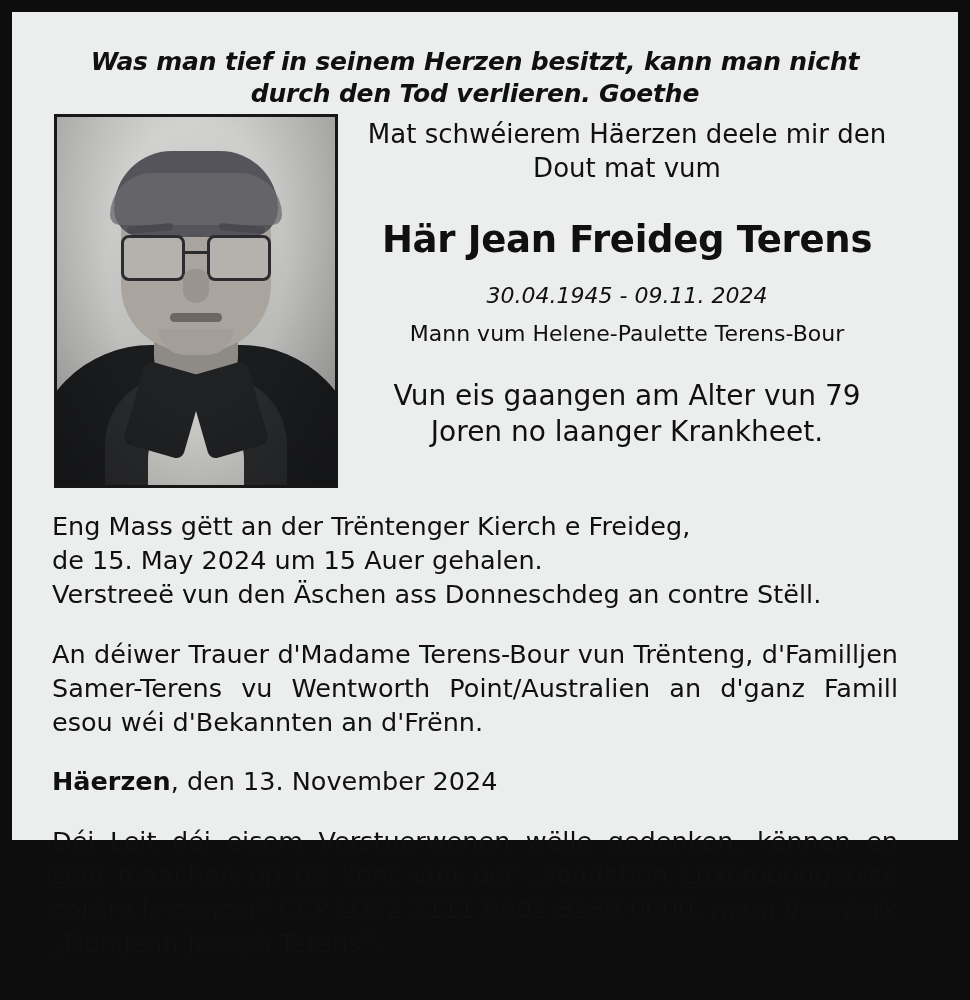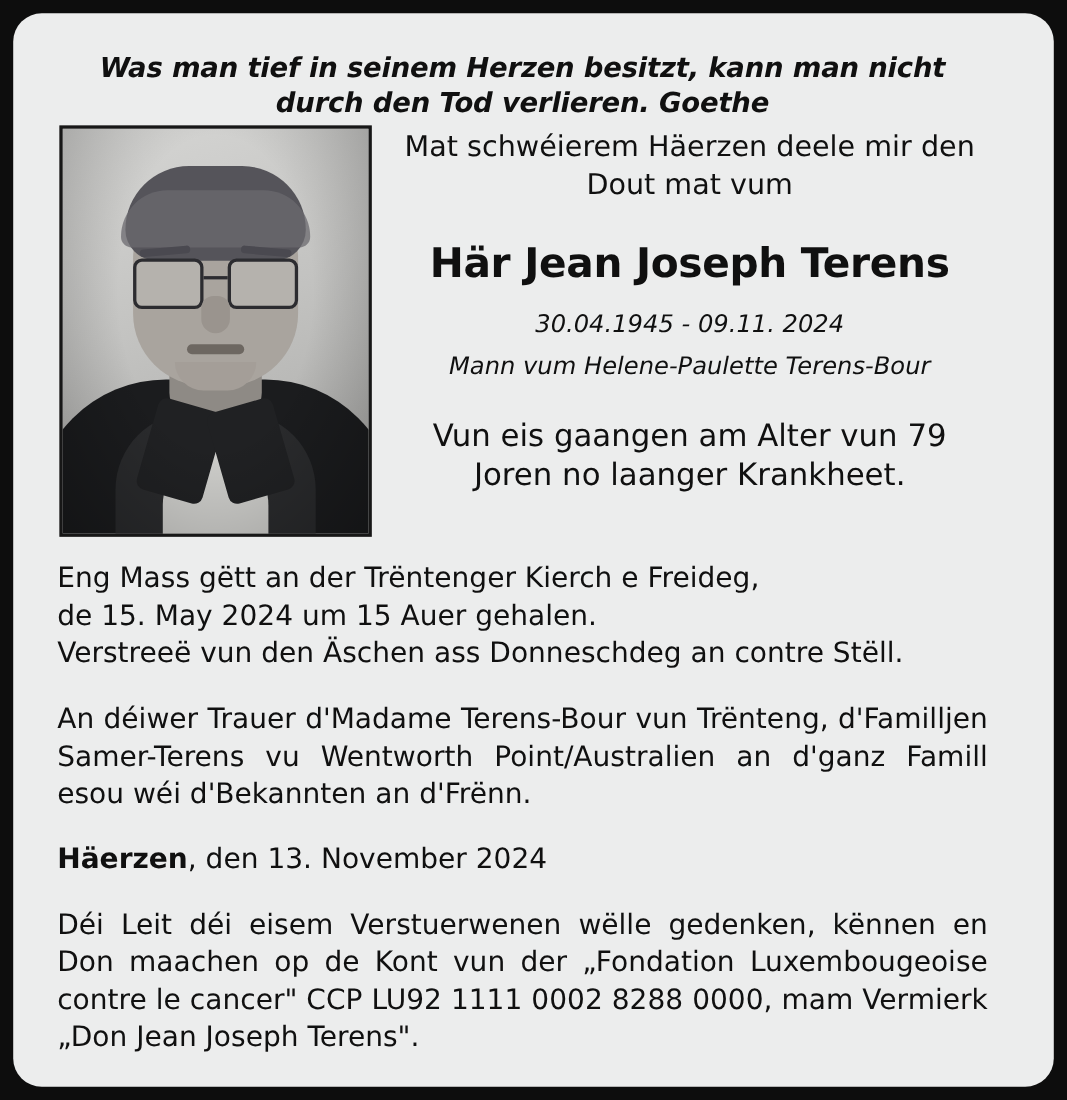--- a/index.html
+++ b/index.html
@@ -11,26 +11,25 @@
     height: 1000px;
     background: #0d0d0d;
     font-family: "DejaVu Sans", "Liberation Sans", sans-serif;
     overflow: hidden;
   }
   .obituary {
     position: absolute;
     left: 12px;
     top: 12px;
     width: 946px;
-    height: 976px;
+    height: 828px;
     background: #eceded;
     box-sizing: border-box;
     padding: 34px 60px 0 40px;
     color: #101010;
-    border-radius: 26px;
   }
   .quote {
     text-align: center;
     font-style: italic;
     font-weight: bold;
     font-size: 25px;
     line-height: 1.28;
     letter-spacing: -0.2px;
     margin: 0 14px 0 14px;
   }
@@ -232,21 +231,20 @@
     letter-spacing: -0.3px;
   }
   .dates {
     font-size: 22px;
     margin: 22px 0 0 0;
     font-style: italic;
   }
   .spouse {
     font-size: 22px;
     margin: 13px 0 0 0;
-    font-style: italic;
   }
   .age {
     font-size: 28px;
     line-height: 1.3;
     margin: 32px 0 0 0;
   }
 
   .body-text {
     margin-top: 22px;
     font-size: 25.5px;
@@ -295,21 +293,21 @@
         <div class="p-bridge"></div>
         <div class="p-nose"></div>
         <div class="p-mouth"></div>
         <div class="p-chin"></div>
         <div class="p-vignette"></div>
       </div>
     </div>
 
     <div class="top-text">
       <p class="intro">Mat schwéierem Häerzen deele mir den Dout mat vum</p>
-      <p class="name">Här Jean Joseph Terens</p>
+      <p class="name">Här Jean Freideg Terens</p>
       <p class="dates">30.04.1945 - 09.11. 2024</p>
       <p class="spouse">Mann vum Helene-Paulette Terens-Bour</p>
       <p class="age">Vun eis gaangen am Alter vun 79 Joren no laanger Krankheet.</p>
     </div>
 
   </div>
 
   <div class="body-text">
 
     <div class="para">

